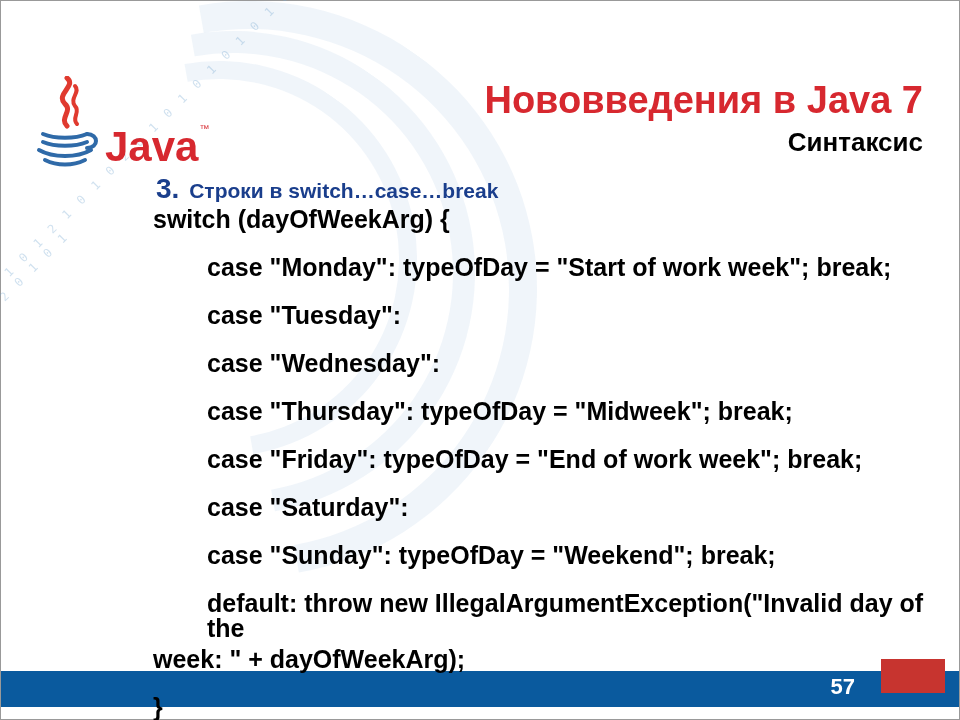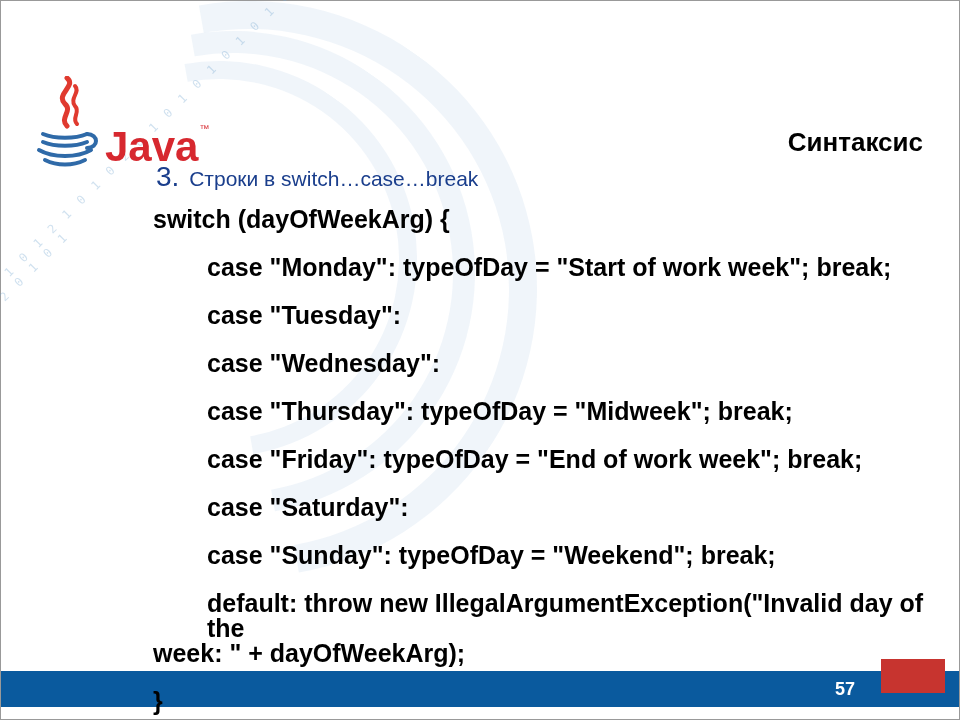--- a/index.html
+++ b/index.html
@@ -98,24 +98,24 @@
     right: 36px;
     color: #000000;
     font-size: 26px;
     font-weight: 700;
     z-index: 3;
   }
 
   
   .section-line {
     position: absolute;
-    top: 160px;
+    top: 172px;
     left: 155px;
     color: #1a3e8c;
-    font-weight: 400;
+    font-weight: 700;
     font-size: 21px;
     z-index: 3;
     width: 780px;
   }
   .section-num {
     font-size: 28px;
     margin-right: 4px;
   }
 
   
@@ -158,21 +158,21 @@
     width: 64px;
     height: 8px;
     background: #c7342f;
     z-index: 4;
   }
   .page-num {
     position: absolute;
     right: 104px;
     bottom: 19px;
     color: #fff;
-    font-size: 18px;
+    font-size: 22px;
     font-weight: 600;
     z-index: 4;
   }
 </style>
 </head>
 <body>
 
 <div class="slide">
 
   <div class="bg-swirl">
@@ -198,37 +198,38 @@
         <path d="M16 84 C28 90 44 90 56 84" stroke="#2f6aa8" stroke-width="4" fill="none" stroke-linecap="round"></path>
 
         <path d="M58 58 C70 58 70 72 58 72" stroke="#2f6aa8" stroke-width="4" fill="none" stroke-linecap="round"></path>
       </svg>
     </div>
     <div>
       <span class="java-text">Java</span><span class="tm">™</span>
     </div>
   </div>
 
+  <div class="title">Нововведения в Java 7</div>
   <div class="subtitle">Синтаксис</div>
 
   <div class="section-line">
     <span class="section-num">3.</span>
     <span>Строки в switch…case…break</span>
   </div>
 
   <div class="code-body">
     <div class="row">switch (dayOfWeekArg) {</div>
     <div class="row ind">case "Monday": typeOfDay = "Start of work week"; break;</div>
     <div class="row ind">case "Tuesday":</div>
     <div class="row ind">case "Wednesday":</div>
     <div class="row ind">case "Thursday": typeOfDay = "Midweek"; break;</div>
     <div class="row ind">case "Friday": typeOfDay = "End of work week"; break;</div>
     <div class="row ind">case "Saturday":</div>
     <div class="row ind">case "Sunday": typeOfDay = "Weekend"; break;</div>
-    <div class="row ind" style="margin-bottom:0">default: throw new IllegalArgumentException("Invalid day of the</div>
+    <div class="row ind" style="margin-bottom:6px">default: throw new IllegalArgumentException("Invalid day of the</div>
     <div class="row">week: " + dayOfWeekArg);</div>
     <div class="row">}</div>
   </div>
 
   <div class="footer-accent"></div>
   <div class="footer-bar"></div>
   <div class="footer-accent-thin"></div>
   <div class="page-num">57</div>
 
 </div>

